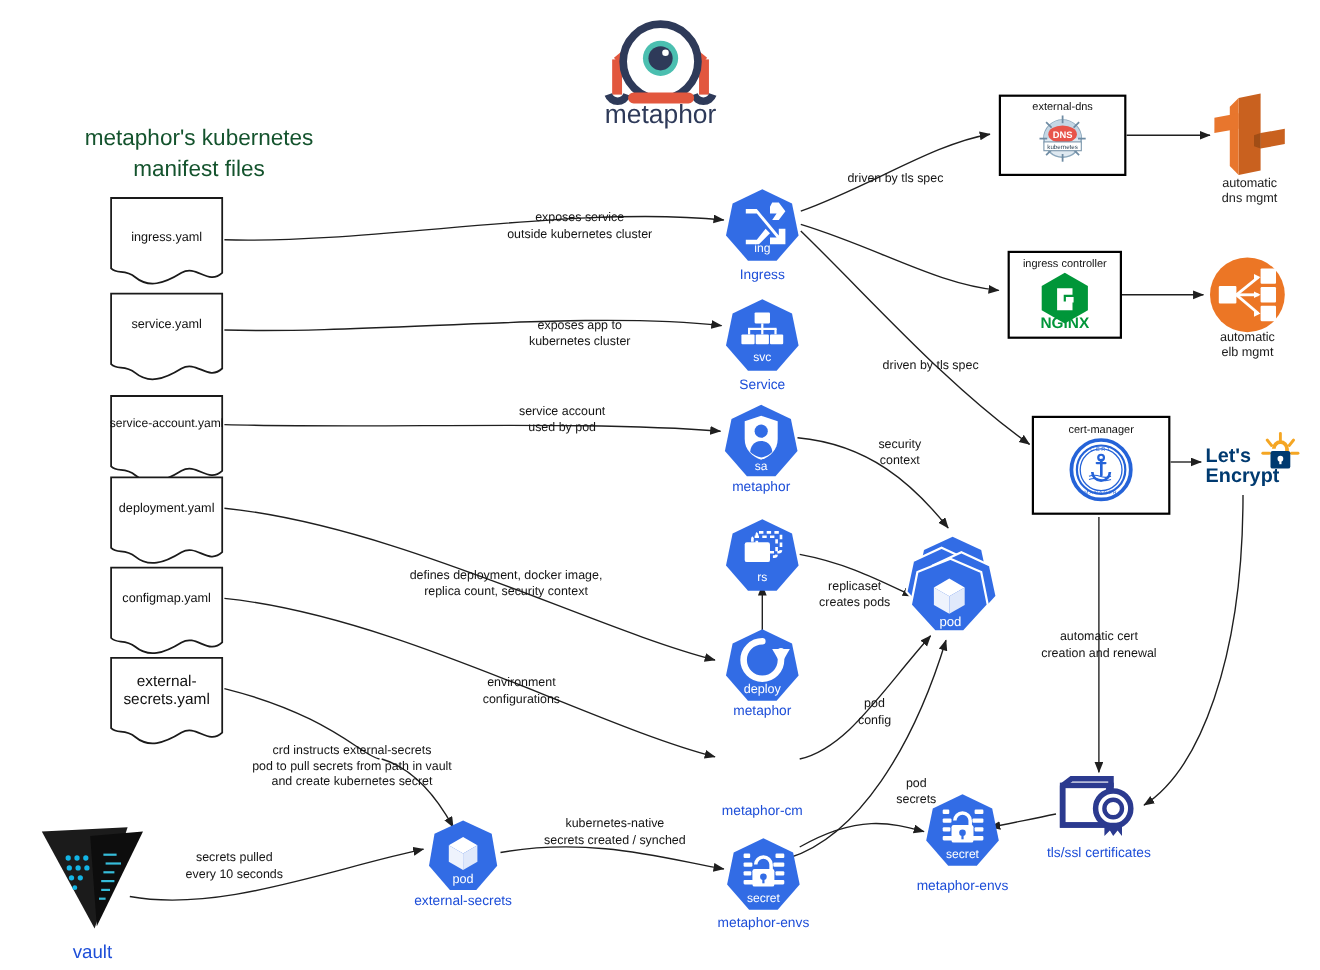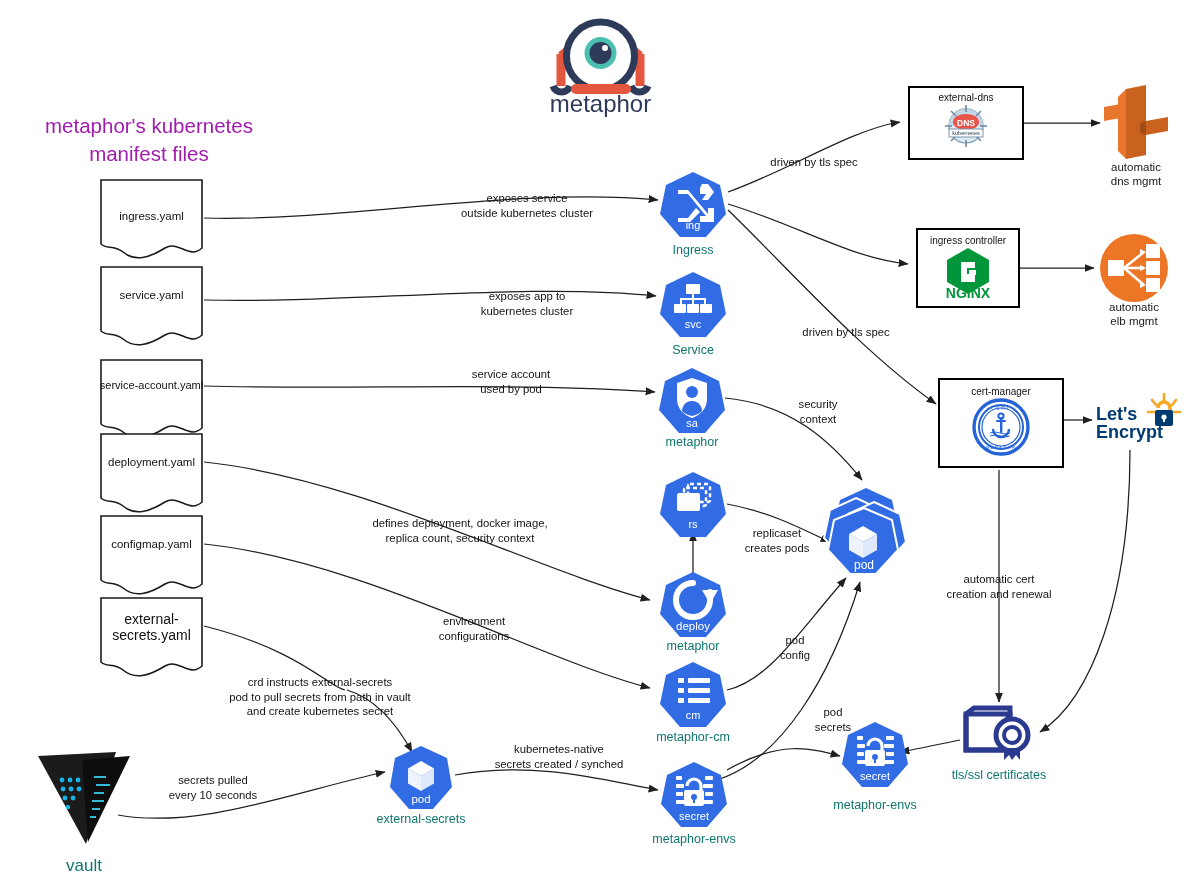--- a/index.html
+++ b/index.html
@@ -1,27 +1,27 @@
 <!DOCTYPE html>
 <html><head>
 <meta charset="utf-8">
 <style>
   html,body{margin:0;padding:0;background:#ffffff;}
   body{width:1200px;height:882px;position:relative;overflow:hidden;
        font-family:"Liberation Sans","DejaVu Sans",sans-serif;color:#111;}
   #canvas{position:absolute;left:0;top:0;width:1200px;height:882px;}
   .lay{position:absolute;left:0;top:0;width:1200px;height:882px;}
   .node{position:absolute;}
-  .cap{position:absolute;text-align:right;font-size:12.5px;color:#0f766e;white-space:nowrap;
+  .cap{position:absolute;text-align:right;font-size:12.5px;color:#1d4ed8;white-space:nowrap;
        transform:translateX(-50%);}
   .cap2{position:absolute;text-align:center;font-size:11.5px;color:#1a1a1a;line-height:1.25;
         transform:translateX(-50%);}
   .edgelbl{position:absolute;text-align:center;font-size:11.3px;color:#141414;line-height:1.3;
            transform:translateX(-50%);white-space:nowrap;}
-  .title{position:absolute;font-size:20.5px;color:#a21caf;line-height:1.35;}
+  .title{position:absolute;font-size:20.5px;color:#14532d;line-height:1.35;margin-left:32px;}
   .boxlbl{font-size:10px;color:#111;text-align:center;}
   .docname{position:absolute;font-size:11.5px;color:#111;text-align:center;width:100%;
            transform:translateY(-50%);}
   .rbox{position:absolute;border:2px solid #000;background:#fff;box-sizing:border-box;
         display:flex;flex-direction:column;align-items:center;}
   svg{overflow:visible;}
 </style>
 </head>
 <body>
 
@@ -208,34 +208,20 @@
   <div class="node" style="left:658px;top:570px;width:70px;height:70px;">
     <svg width="70" height="70" viewBox="0 0 70 70">
       <path d="M35,2 L62,15 L68,44 L48,67 L22,67 L2,44 L8,15 Z" fill="#326CE5"></path>
       <path d="M35,13 A17,17 0 1 0 52,30 L52,22" fill="none" stroke="#fff" stroke-width="6" stroke-linecap="round"></path>
       <path d="M44,20 L52,34 L60,20 Z" fill="#fff"></path>
       <text x="35" y="60" text-anchor="middle" font-family="Liberation Sans, sans-serif" font-size="11.5" fill="#fff">deploy</text>
     </svg>
   </div>
   <div class="cap" style="left:693px;top:639px;">metaphor</div>
 
-  <div class="node" style="left:658px;top:660px;width:70px;height:70px;">
-    <svg width="70" height="70" viewBox="0 0 70 70">
-      <path d="M35,2 L62,15 L68,44 L48,67 L22,67 L2,44 L8,15 Z" fill="#326CE5"></path>
-      <g fill="#fff">
-        <rect x="20" y="18" width="6" height="5" rx="1"></rect>
-        <rect x="30" y="18" width="22" height="5" rx="1"></rect>
-        <rect x="20" y="28" width="6" height="5" rx="1"></rect>
-        <rect x="30" y="28" width="22" height="5" rx="1"></rect>
-        <rect x="20" y="38" width="6" height="5" rx="1"></rect>
-        <rect x="30" y="38" width="22" height="5" rx="1"></rect>
-      </g>
-      <text x="35" y="59" text-anchor="middle" font-family="Liberation Sans, sans-serif" font-size="11" fill="#fff">cm</text>
-    </svg>
-  </div>
   <div class="cap" style="left:693px;top:730px;">metaphor-cm</div>
 
   <div class="node" style="left:816px;top:484px;width:100px;height:100px;">
     <svg width="100" height="100" viewBox="0 0 100 100">
       <path d="M50,4 L76,16 L82,44 L62,66 L38,66 L18,44 L24,16 Z" fill="#326CE5"></path>
       <path d="M40,14 L66,26 L72,54 L52,76 L28,76 L8,54 L14,26 Z" fill="#326CE5" stroke="#fff" stroke-width="2"></path>
       <path d="M58,18 L84,30 L90,58 L70,80 L46,80 L26,58 L32,30 Z" fill="#326CE5" stroke="#fff" stroke-width="2"></path>
       <path d="M48,24 L76,36 L82,66 L60,90 L34,90 L12,66 L18,36 Z" fill="#326CE5" stroke="#fff" stroke-width="2"></path>
       <g transform="translate(47,58)">
         <path d="M0,-16 L14,-8 L0,0 L-14,-8 Z" fill="#fff"></path>

